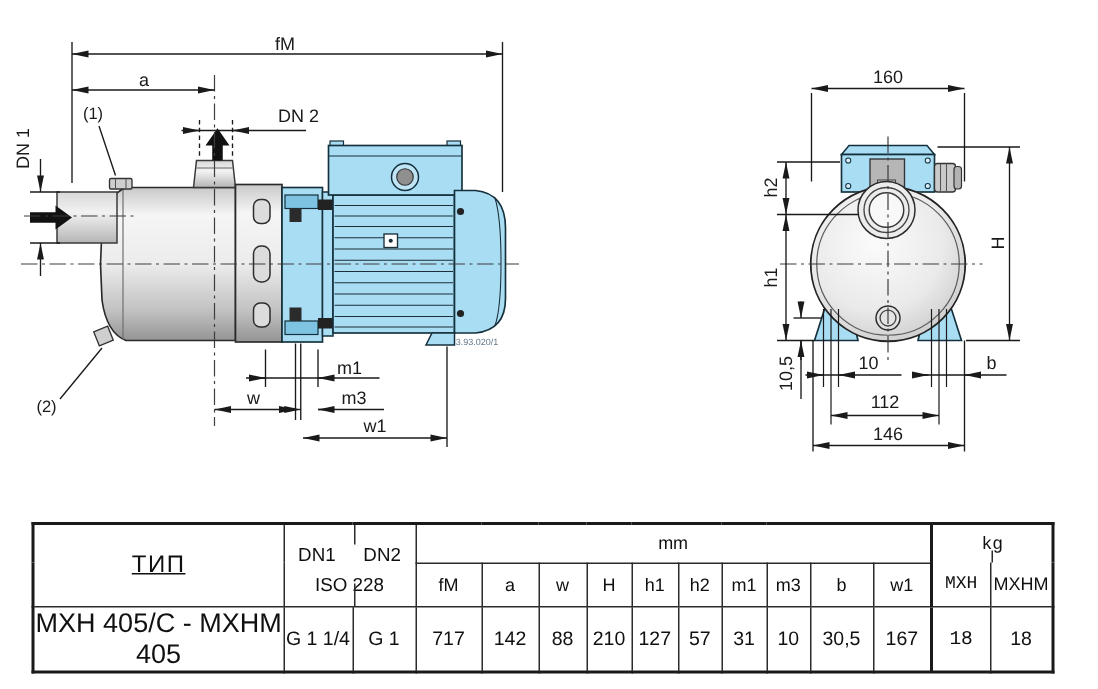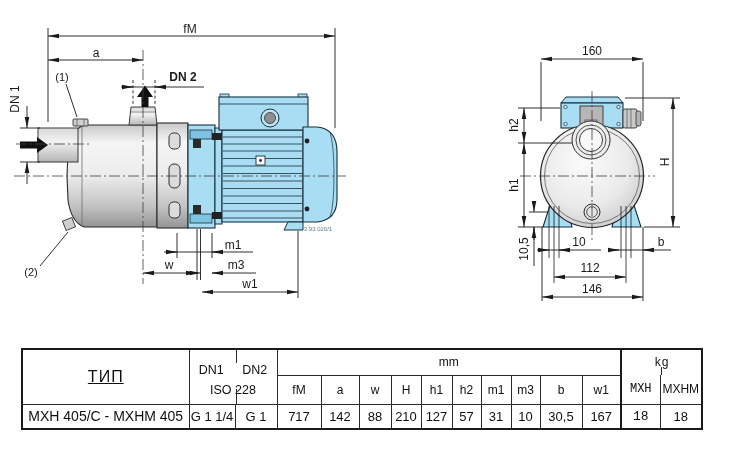--- a/index.html
+++ b/index.html
@@ -23,21 +23,21 @@
     border-collapse:collapse; table-layout:fixed;
     border:2px solid #1a1a1a; font-size:12px; color:#101010;
   }
   table.dims th, table.dims td {
     border:1px solid #2b2b2b; padding:0; margin:0;
     text-align:center; vertical-align:middle; font-weight:normal;
     overflow:hidden;
   }
   .type-h  { font-size:16px; font-weight:bold; letter-spacing:1px;text-decoration:underline; }
   .val     { font-size:13px; }
-  .row-type{ font-weight:bold; font-size:14px; }
+  .row-type{ font-weight:bold; font-size:18px; }
   .kg-left { border-left:2px solid #1a1a1a !important;font-family:Liberation Mono, monospace; }
   .kg-th   { border-bottom:hidden !important; position:relative; }
   .sub-kg  { border-top:hidden !important; }
   .dn-cell { position:relative; font-size:12.5px; }
   .dn-top  { display:flex; height:26px; align-items:center; }
   .dn-top span { flex:1; }
   .tick    { position:absolute; width:0; border-left:1px solid #2b2b2b; }
   .dn-tick-top { left:46px; top:0;    height:13px; }
   .dn-tick-bot { left:46px; bottom:0; height:15px; }
   .kg-tick     { left:39px; bottom:-1px; height:9px; }
@@ -244,21 +244,21 @@
         <path d="M654,250 L643,250" marker-end="url(#aE)"></path>
 
         <path d="M554,277 L626,277" marker-start="url(#aS)" marker-end="url(#aE)"></path>
         <path d="M542,297 L643,297" marker-start="url(#aS)" marker-end="url(#aE)"></path>
       </g>
     </g>
   </svg>
 
   <span class="lbl" style="left:190px; top:29px;">fM</span>
   <span class="lbl" style="left:96px;  top:53px;">a</span>
-  <span class="lbl" style="left:183px; top:77px;font-weight:bold;">DN 2</span>
+  <span class="lbl" style="left:199px; top:77px;">DN 2</span>
   <span class="lbl rot" style="left:15px; top:99px;">DN 1</span>
   <span class="lbl small" style="left:62px; top:77px;">(1)</span>
   <span class="lbl small" style="left:31px; top:272px;">(2)</span>
   <span class="lbl" style="left:233px; top:245px;">m1</span>
   <span class="lbl" style="left:169px; top:265px;">w</span>
   <span class="lbl" style="left:236px; top:265px;">m3</span>
   <span class="lbl" style="left:250px; top:284px;">w1</span>
   <span class="lbl tiny" style="left:318px; top:229px;">3.93.020/1</span>
 
   <span class="lbl" style="left:592px; top:51px;text-align:right;">160</span>

